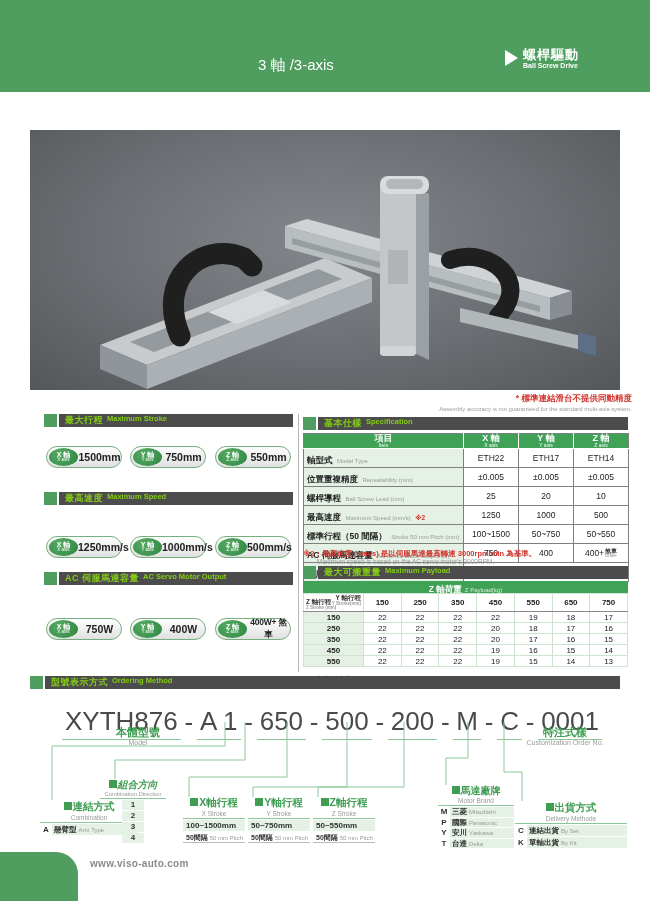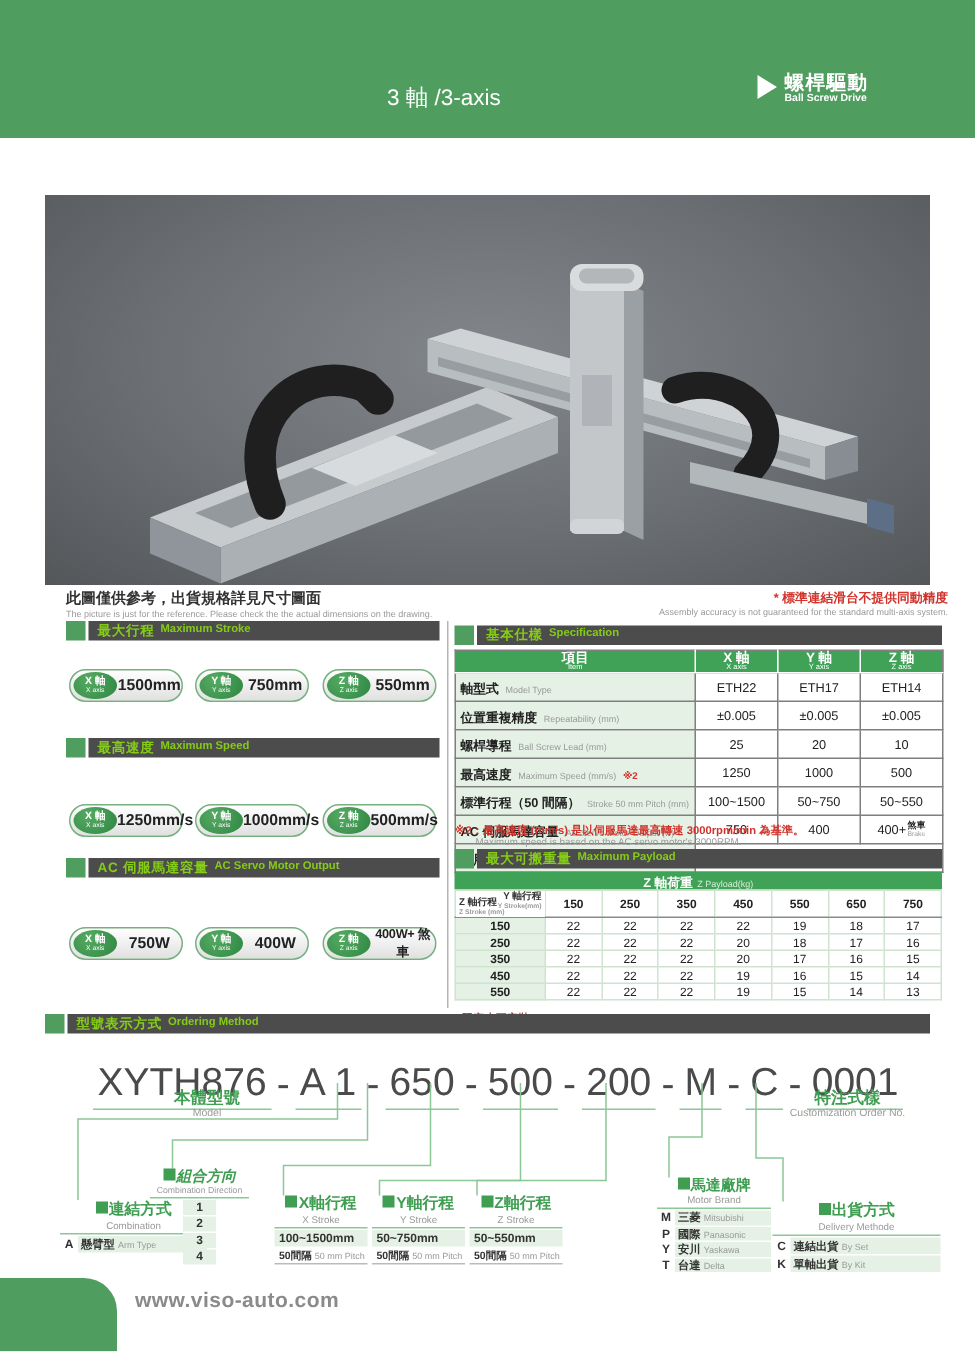--- a/index.html
+++ b/index.html
@@ -106,21 +106,21 @@
   .kv .k { width:12px; background:#fff; font-size:8px; font-weight:bold; color:#333; text-align:center; line-height:11px; flex:none; }
   .kv .t { flex:1; background:#e4f1e4; font-size:7.5px; font-weight:bold; color:#333; line-height:11px; padding-left:2px; white-space:nowrap; overflow:hidden; }
   .kv .t i { font-style:normal; font-weight:normal; font-size:6px; color:#9a9a9a; }
   .numcell { width:22px; height:10px; margin:1px auto 0; background:#e4f1e4; font-size:8px; font-weight:bold; color:#333; line-height:10px; }
   .range-box { height:11px; margin-top:1px; background:#e4f1e4; font-size:8px; font-weight:bold; color:#333; line-height:11px; text-align:left; padding-left:3px; }
   .pitch-box { height:11px; margin-top:1px; background:#fff; border-bottom:1px solid #bbb; font-size:7px; font-weight:bold; color:#333; line-height:11px; text-align:left; padding-left:3px; white-space:nowrap; }
   .pitch-box i { font-style:normal; font-weight:normal; font-size:6px; color:#9a9a9a; }
 
   
   .foot-shape { position:absolute; left:0; top:852px; width:78px; height:49px; background:#4f9d5f; border-top-right-radius:22px; }
-  .foot-url { position:absolute; left:90px; top:858px; font-size:14px; font-weight:bold; color:#8a8a8a; letter-spacing:.3px; }
+  .foot-url { position:absolute; left:90px; top:858px; font-size:10px; font-weight:bold; color:#8a8a8a; letter-spacing:.3px; }
 </style>
 </head>
 <body>
 
 <div class="page">
 
   <div class="hdr">
     <div class="hdr-sub">3 軸 /3-axis</div>
     <div class="drive">
       <div class="drive-tri"></div>
@@ -154,24 +154,20 @@
 
       <rect x="350" y="58" width="36" height="166" fill="#c3c7ca"></rect>
       <polygon points="386,58 399,64 399,230 386,224" fill="#9aa0a4"></polygon>
       <rect x="350" y="46" width="49" height="18" rx="8" fill="#d9dbdd"></rect>
       <rect x="356" y="49" width="37" height="10" rx="5" fill="#b4b7ba"></rect>
       <rect x="350" y="216" width="36" height="10" rx="4" fill="#d2d5d7"></rect>
       <rect x="358" y="120" width="20" height="34" fill="#b0b4b8"></rect>
     </svg>
   </div>
 
-  <div class="note-l">
-    <div class="cn">此圖僅供參考，出貨規格詳見尺寸圖面</div>
-    <div class="en">The picture is just for the reference. Please check the the actual dimensions on the drawing.</div>
-  </div>
   <div class="note-r">
     <div class="cn">* 標準連結滑台不提供同動精度</div>
     <div class="en">Assembly accuracy is not guaranteed for the standard multi-axis system.</div>
   </div>
 
   <div class="sbar" style="left:44px; top:414px; width:249px;">
     <span class="sq"></span>
     <span class="bar">
         <span class="cn">最大行程</span>
         <span class="en">Maximum Stroke</span>

